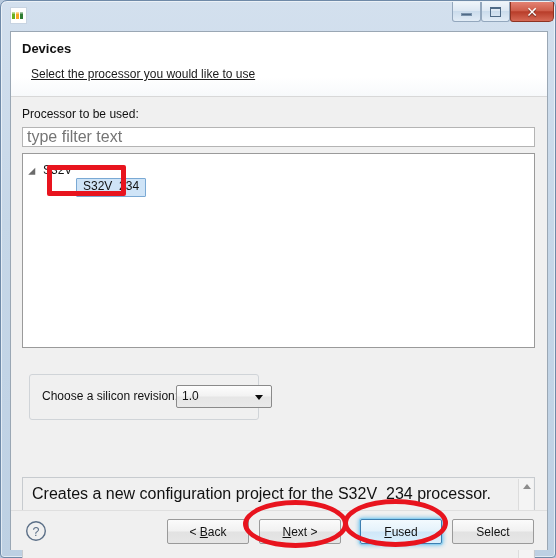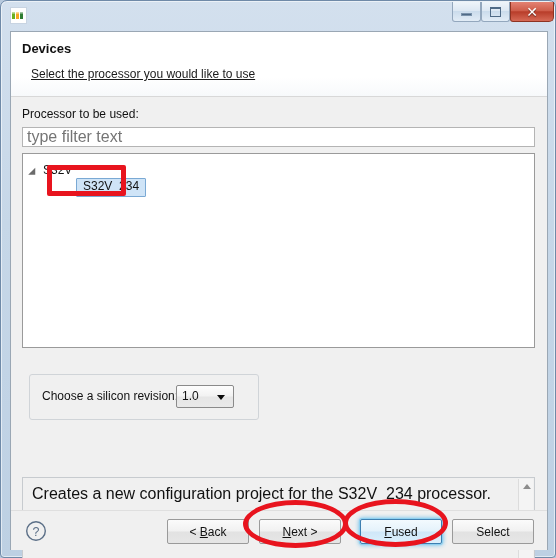--- a/index.html
+++ b/index.html
@@ -220,21 +220,21 @@
   }
   #rev-label {
     position: absolute;
     left: 12px; top: 14px;
     font-size: 12px;
     color: #111111;
   }
   #rev-combo {
     position: absolute;
     left: 146px; top: 10px;
-    width: 58px; height: 23px;
+    width: 96px; height: 23px;
     background: linear-gradient(to bottom, #fdfdfd 0%, #f2f2f2 48%, #e6e6e6 52%, #e9e9e9 100%);
     border: 1px solid #8a8a8a;
     border-radius: 2px;
   }
   #rev-value {
     position: absolute;
     left: 5px; top: 3px;
     font-size: 12px;
     color: #111111;
   }

